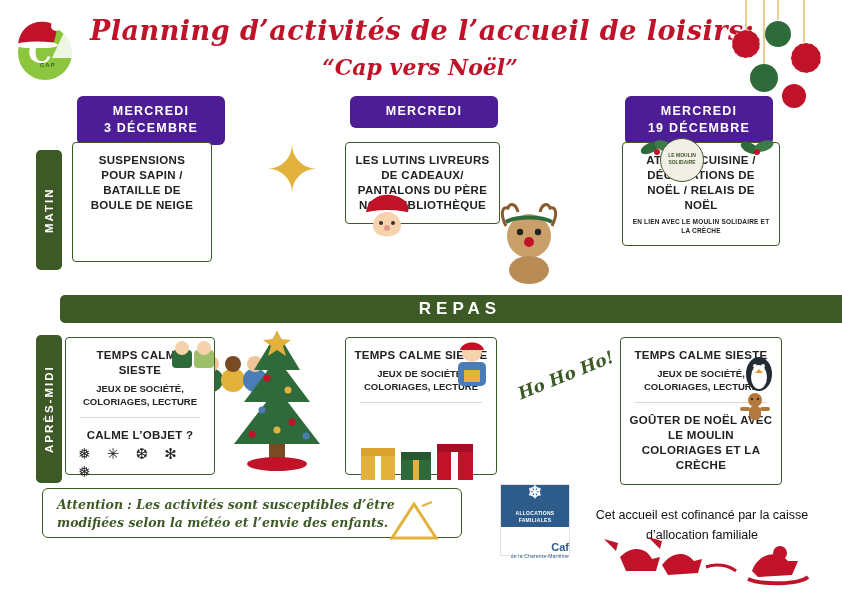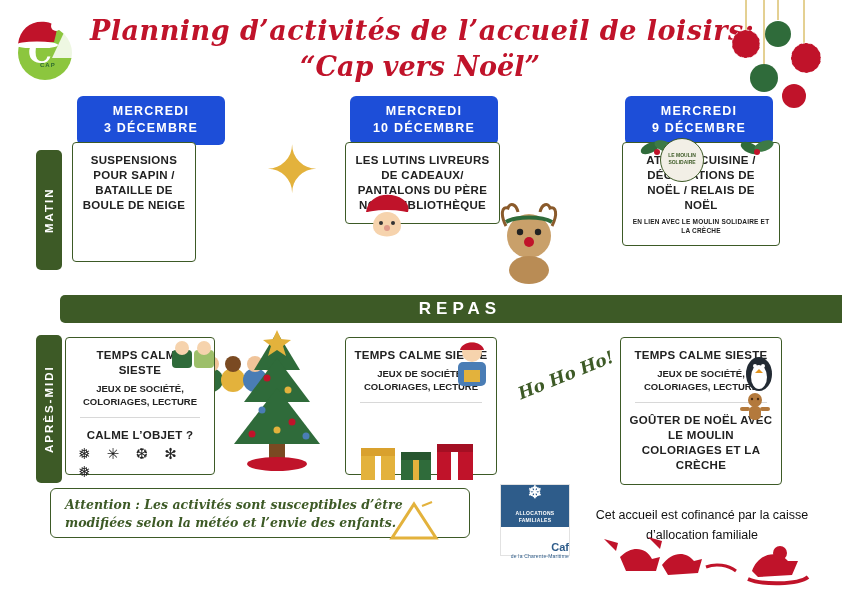--- a/index.html
+++ b/index.html
@@ -34,21 +34,21 @@
     font-style: italic;
     font-weight: bold;
   }
   .title-line1 {
     font-size: 27px;
     letter-spacing: 0.5px;
     line-height: 34px;
     white-space: nowrap;
   }
   .title-line2 {
-    font-size: 27px;
+    font-size: 22px;
     line-height: 34px;
     margin-top: 2px;
   }
 
   
   .logo {
     position: absolute;
     left: 12px;
     top: 18px;
     width: 78px;
@@ -96,21 +96,21 @@
     position: absolute;
     left: 2px;
     top: 0px;
     width: 46px;
     height: 30px;
   }
 
   
   .day-header {
     position: absolute;
-    background: #1d4ed8;
+    background: #4c1d95;
     color: #ffffff;
     border-radius: 6px;
     text-align: center;
     font-size: 12.5px;
     font-weight: bold;
     letter-spacing: 1.2px;
     line-height: 17px;
     padding: 7px 0 8px;
     width: 148px;
   }
@@ -181,21 +181,21 @@
   }
   .card-note {
     text-align: center;
     font-size: 9.5px;
     font-weight: bold;
     color: #222222;
     line-height: 13px;
     padding: 4px 8px 0;
   }
 
-  #card-m1 { left: 72px;  top: 142px; width: 124px; height: 120px; }
+  #card-m1 { left: 72px;  top: 142px; width: 140px; height: 120px; }
   #card-m2 { left: 345px; top: 142px; width: 155px; height: 82px; }
   #card-m3 { left: 622px; top: 142px; width: 158px; height: 104px; }
 
   #card-a1 { left: 65px;  top: 337px; width: 150px; height: 138px; }
   #card-a2 { left: 345px; top: 337px; width: 152px; height: 138px; }
   #card-a3 { left: 620px; top: 337px; width: 162px; height: 148px; }
 
   .divider {
     height: 1px;
     background: #d8d8d8;
@@ -212,21 +212,20 @@
     border: 1.5px solid #3d5a26;
     border-radius: 6px;
     box-sizing: border-box;
     color: #3d5a26;
     font-family: "DejaVu Serif", serif;
     font-style: italic;
     font-weight: bold;
     font-size: 12.5px;
     line-height: 18px;
     padding: 7px 14px;
-    margin-left: 8px;
   }
 
   
   .caf {
     position: absolute;
     left: 500px;
     top: 484px;
     width: 70px;
     height: 72px;
     background: #ffffff;
@@ -357,25 +356,24 @@
     <circle cx="30" cy="44" r="14" fill="none" stroke="#ffffff" stroke-width="0.8" stroke-dasharray="3 3"></circle>
     <circle cx="90" cy="58" r="15" fill="none" stroke="#ffffff" stroke-width="0.8" stroke-dasharray="3 3"></circle>
   </svg>
 
   <div class="day-header" id="day-1">
     <div>MERCREDI</div>
     <div>3 DÉCEMBRE</div>
   </div>
   <div class="day-header" id="day-2">
     <div>MERCREDI</div>
-    <div>10 DÉCEMBRE</div>
   </div>
   <div class="day-header" id="day-3">
     <div>MERCREDI</div>
-    <div>9 DÉCEMBRE</div>
+    <div>19 DÉCEMBRE</div>
   </div>
 
   <div class="side-label" id="label-matin">MATIN</div>
   <div class="side-label" id="label-apresmidi">APRÈS-MIDI</div>
 
   <div class="card" id="card-m1">
     <div class="card-text">SUSPENSIONS POUR SAPIN / BATAILLE DE BOULE DE NEIGE</div>
     <svg class="deco kids" viewBox="0 0 130 60">
       <circle cx="14" cy="40" r="11" fill="#9aa4ad"></circle>
         <circle cx="14" cy="26" r="8" fill="#9aa4ad"></circle>

